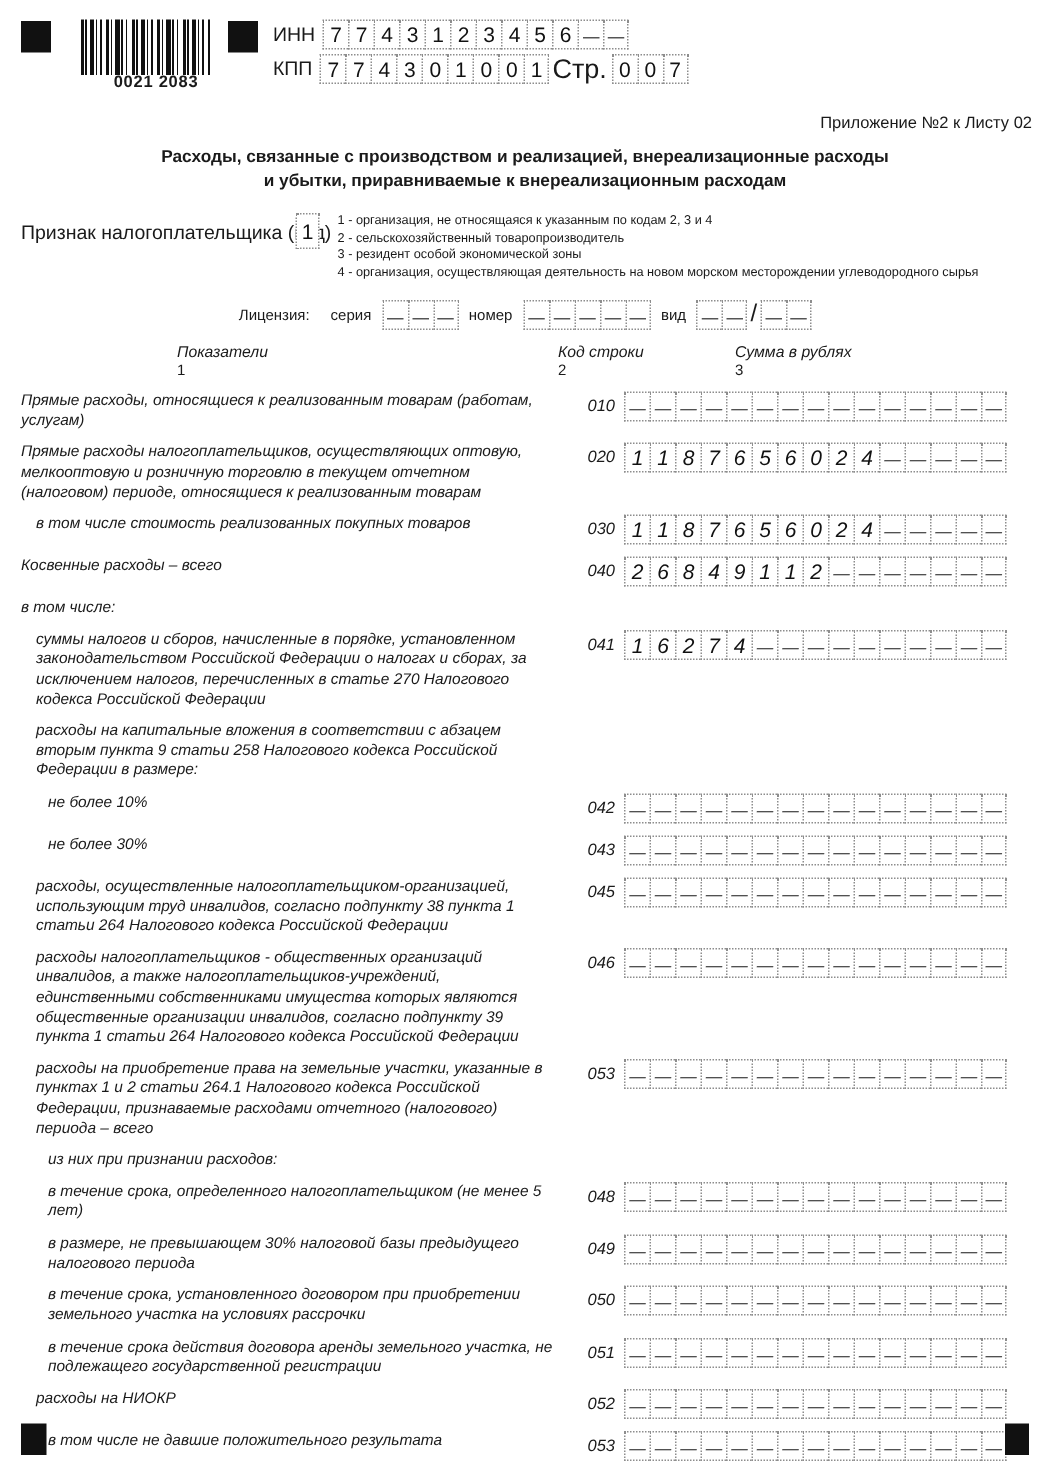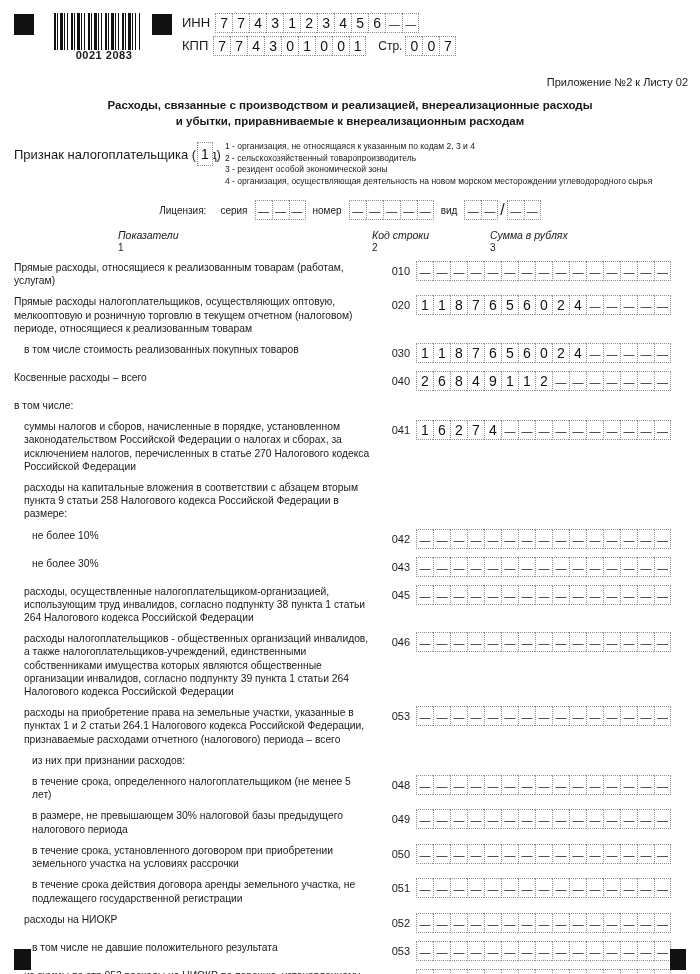--- a/index.html
+++ b/index.html
@@ -87,22 +87,22 @@
     line-height: 20px;
   }
   .hdr-line {
     position: absolute;
     display: flex;
     align-items: center;
   }
   .hdr-inn { left: 182px; top: 13px; }
   .hdr-kpp { left: 182px; top: 36px; }
   .str-label {
-    font-size: 12px;
-    margin: 0 3px 0 12px;
+    font-size: 18px;
+    margin: 0 3px 0 2px;
     line-height: 20px;
   }
 
   
   .appendix {
     text-align: right;
     font-size: 11px;
     font-weight: 400;
     padding-right: 12px;
     margin-top: 4px;
@@ -183,20 +183,21 @@
   .ch-1 { left: 118px; width: 120px; }
   .ch-2 { left: 372px; width: 70px; }
   .ch-3 { left: 490px; width: 140px; }
 
   
   .rows { position: relative; }
   .row {
     position: relative;
     display: flex;
     align-items: flex-start;
+    font-style: italic;
   }
   .row-label {
     width: 372px;
     padding-left: 14px;
     box-sizing: border-box;
     font-size: 10.3px;
     line-height: 13.2px;
   }
   .row-label .ind1 { padding-left: 18px; display: block; }
   .row-label .ind2 { padding-left: 10px; display: block; }

